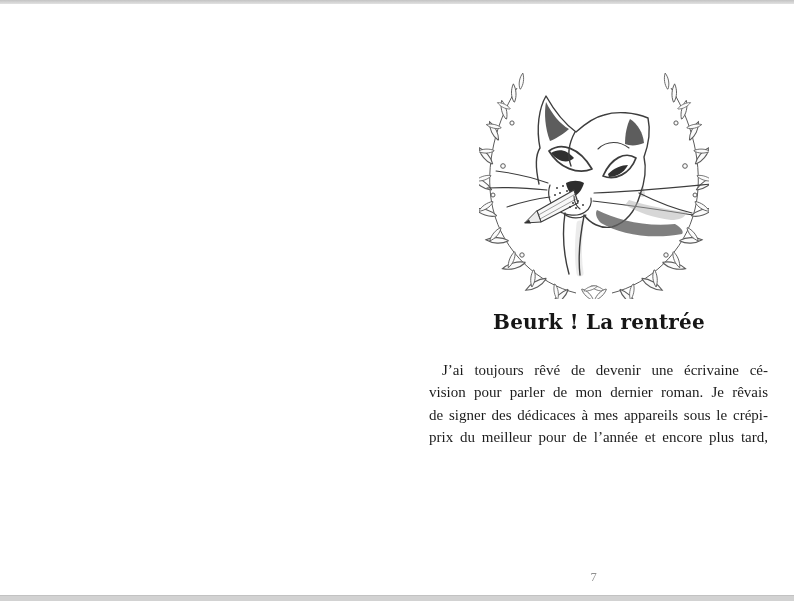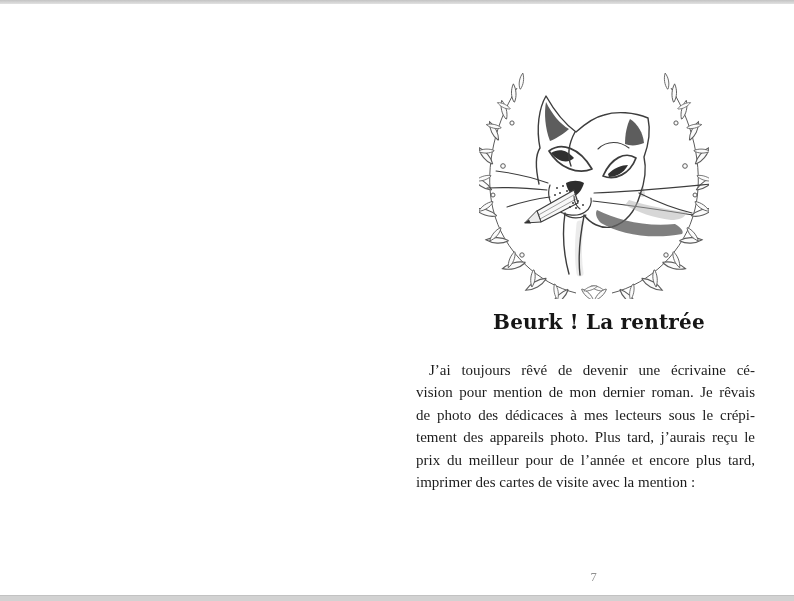--- a/index.html
+++ b/index.html
@@ -26,21 +26,21 @@
 
   .chapter-title {
     position: absolute; left: 429px; top: 306px; width: 340px;
     text-align: center;
     font-family: "DejaVu Serif", serif;
     font-size: 20px; font-weight: 700; color: #161616;
     letter-spacing: 0.2px;
   }
 
   .chapter-paragraph {
-    position: absolute; left: 416px; top: 355px; width: 339px;
+    position: absolute; left: 429px; top: 355px; width: 339px;
     font-family: "Liberation Serif", serif;
     font-size: 15px; line-height: 22.4px; color: #1c1c1c;
   }
   .chapter-paragraph .line { text-align: justify; text-align-last: justify; }
   .chapter-paragraph .line.first { text-indent: 13px; }
   .chapter-paragraph .line.last  { text-align-last: left; }
 
   .page-number {
     position: absolute; left: 424px; top: 566px; width: 339px;
     text-align: center; font-size: 12.5px; color: #8f8f8f;
@@ -155,23 +155,21 @@
         <path d="M118 148 C138 158 165 165 196 162 C203 166 205 170 203 172 C172 178 140 172 122 161 C117 156 116 151 118 148 Z" fill="#5f5f5f" opacity="0.8" stroke="none"></path>
         <path d="M160 131 C178 140 196 147 213 151" stroke-width="1.2"></path>
       </g>
     </svg>
   </div>
 
   <div class="chapter-title">Beurk ! La rentrée</div>
 
   <div class="chapter-paragraph">
     <div class="line first">J’ai toujours rêvé de devenir une écrivaine cé-</div>
-    <div class="line">vision pour mention de mon dernier roman. Je rêvais</div>
-    <div class="line">de photo des dédicaces à mes lecteurs sous le crépi-</div>
-    <div class="line">tement des appareils photo. Plus tard, j’aurais reçu le</div>
+    <div class="line">vision pour parler de mon dernier roman. Je rêvais</div>
+    <div class="line">de signer des dédicaces à mes appareils sous le crépi-</div>
     <div class="line">prix du meilleur pour de l’année et encore plus tard,</div>
-    <div class="line last">imprimer des cartes de visite avec la mention :</div>
   </div>
 
   <div class="page-number">7</div>
 </div>
 
 <div class="window-edge-bottom"></div>
 
 </body></html>

